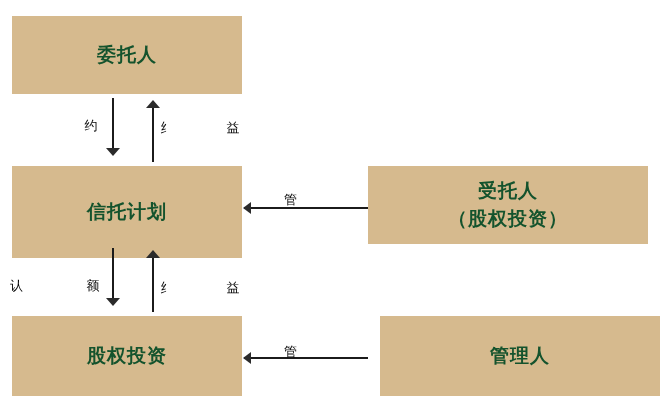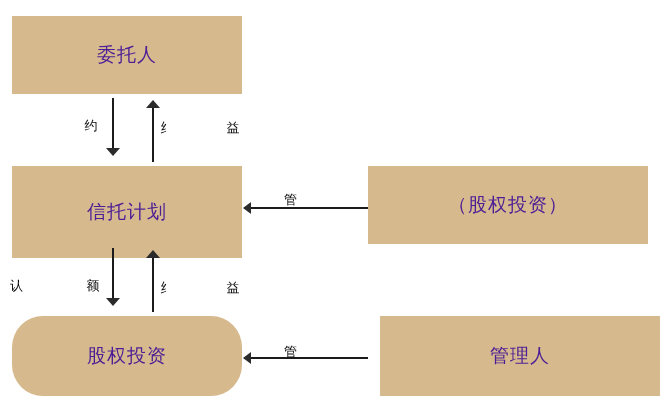--- a/index.html
+++ b/index.html
@@ -17,38 +17,38 @@
     position: relative;
     width: 660px;
     height: 405px;
     background: #ffffff;
   }
 
   
   .node {
     position: absolute;
     background: #d6ba8e;
-    color: #4c1d95;
+    color: #14532d;
     display: flex;
     flex-direction: column;
     align-items: center;
     justify-content: center;
     text-align: center;
     font-size: 19px;
     line-height: 1.45;
     letter-spacing: 1px;
-    font-weight: 400;
+    font-weight: 700;
     box-sizing: border-box;
   }
   .node .line2 { display: block; }
 
   #node-trustor   { left: 12px;  top: 16px;  width: 230px; height: 78px; }
   #node-trustplan { left: 12px;  top: 166px; width: 230px; height: 92px; }
   #node-trustee   { left: 368px; top: 166px; width: 280px; height: 78px; }
-  #node-fund      { left: 12px;  top: 316px; width: 230px; height: 80px; border-radius: 31px; }
+  #node-fund      { left: 12px;  top: 316px; width: 230px; height: 80px; }
   #node-manager   { left: 368px; top: 316px; width: 280px; height: 80px; margin-left: 12px; }
 
   
   .vline {
     position: absolute;
     width: 2px;
     background: #1b1b1b;
   }
   .hline {
     position: absolute;
@@ -149,20 +149,21 @@
 
   <div class="node" id="node-trustor">
     <span>委托人</span>
   </div>
 
   <div class="node" id="node-trustplan">
     <span>信托计划</span>
   </div>
 
   <div class="node" id="node-trustee">
+    <span>受托人</span>
     <span class="line2">（股权投资）</span>
   </div>
 
   <div class="node" id="node-fund">
     <span>股权投资</span>
   </div>
 
   <div class="node" id="node-manager">
     <span>管理人</span>
   </div>

